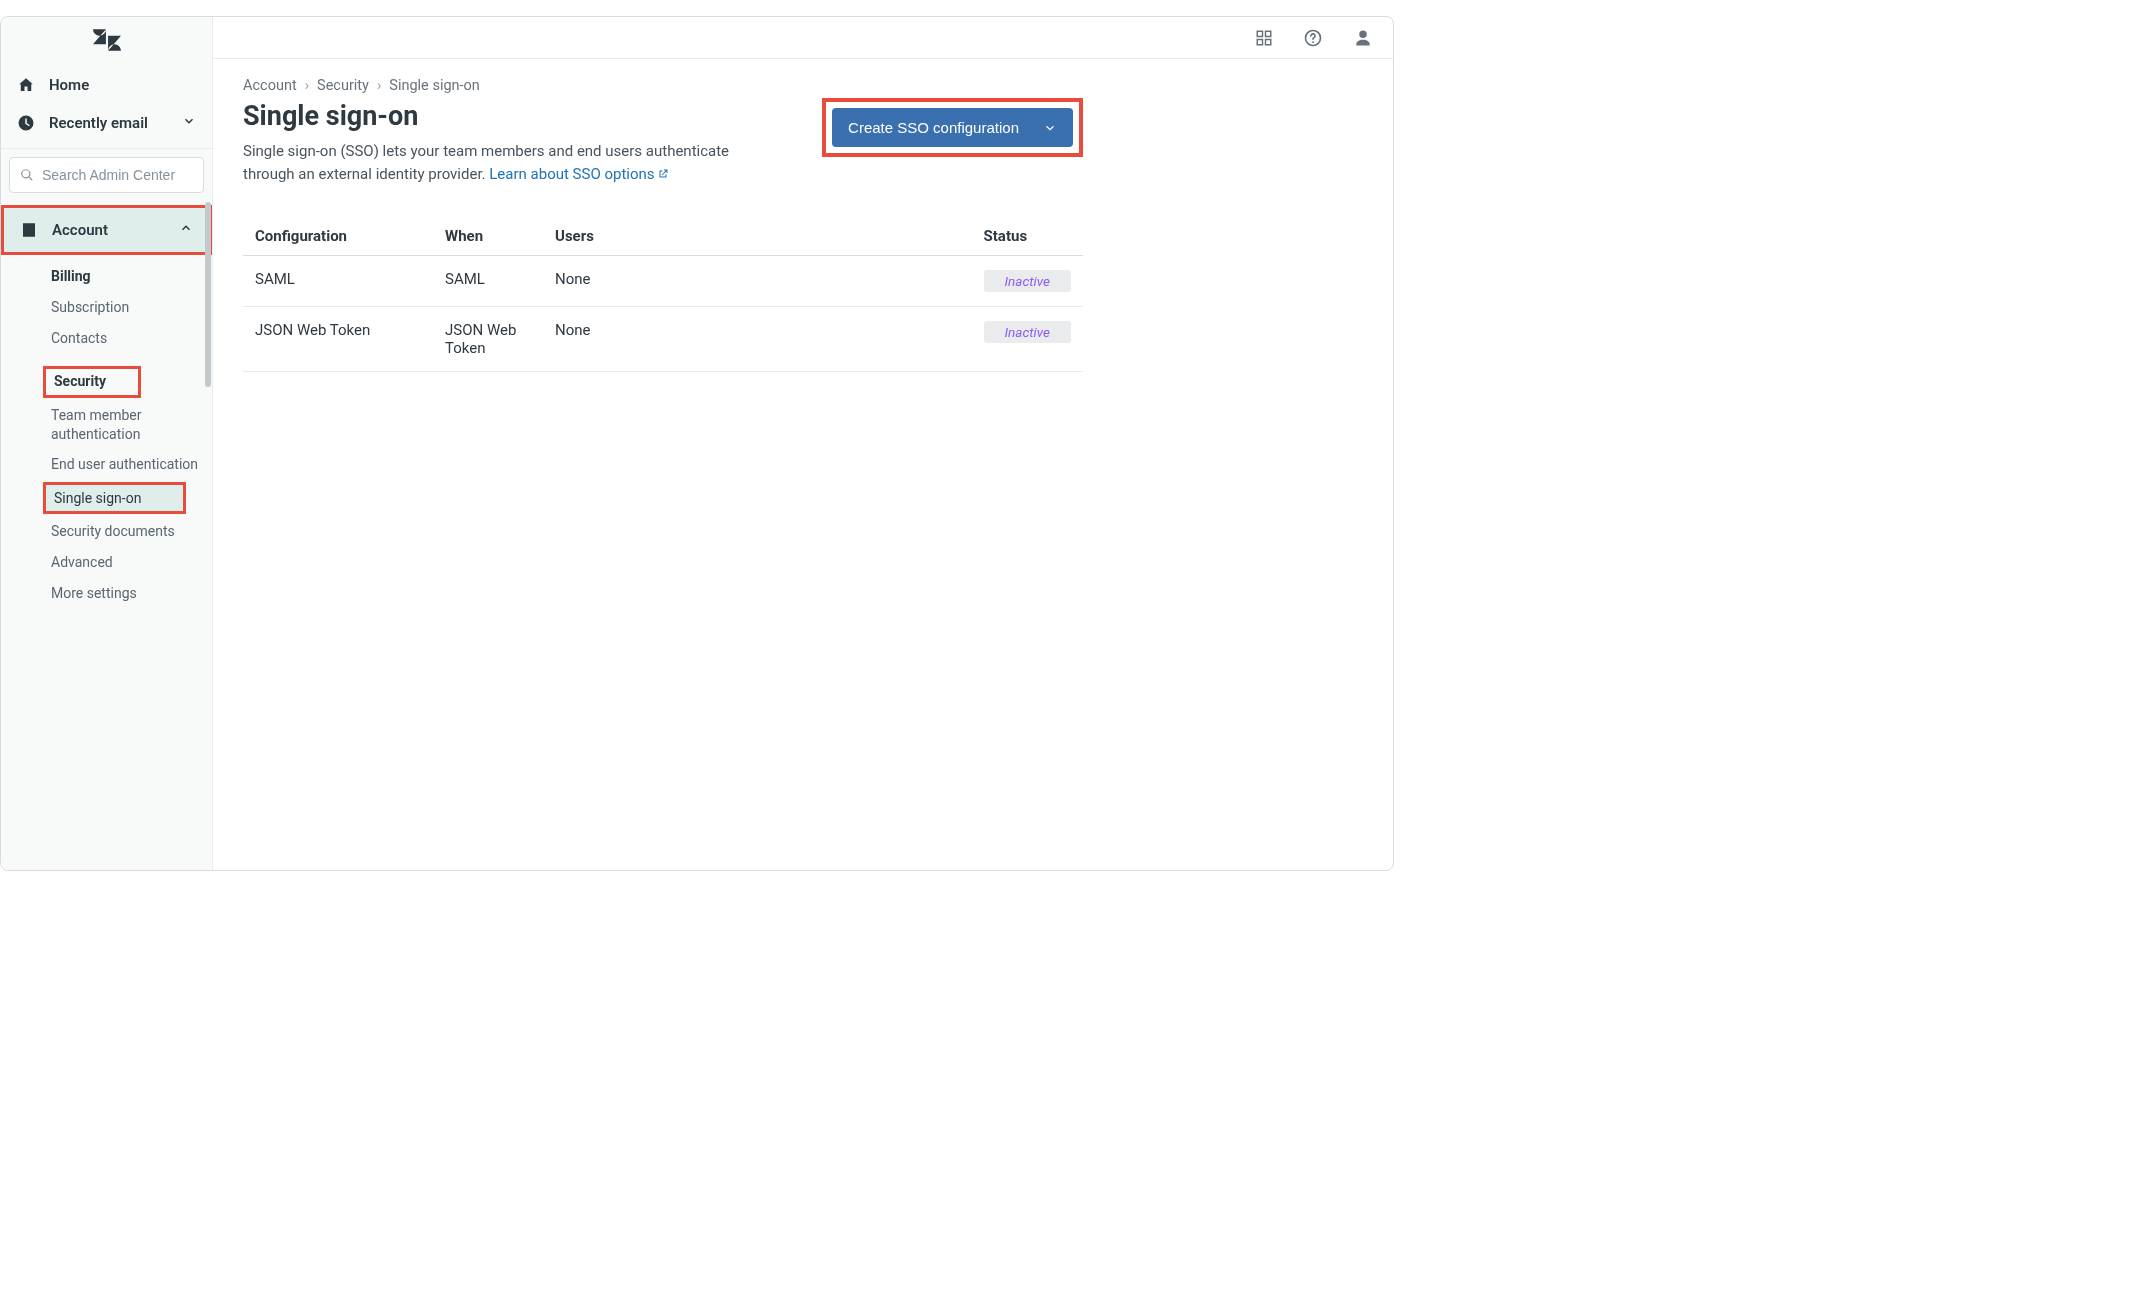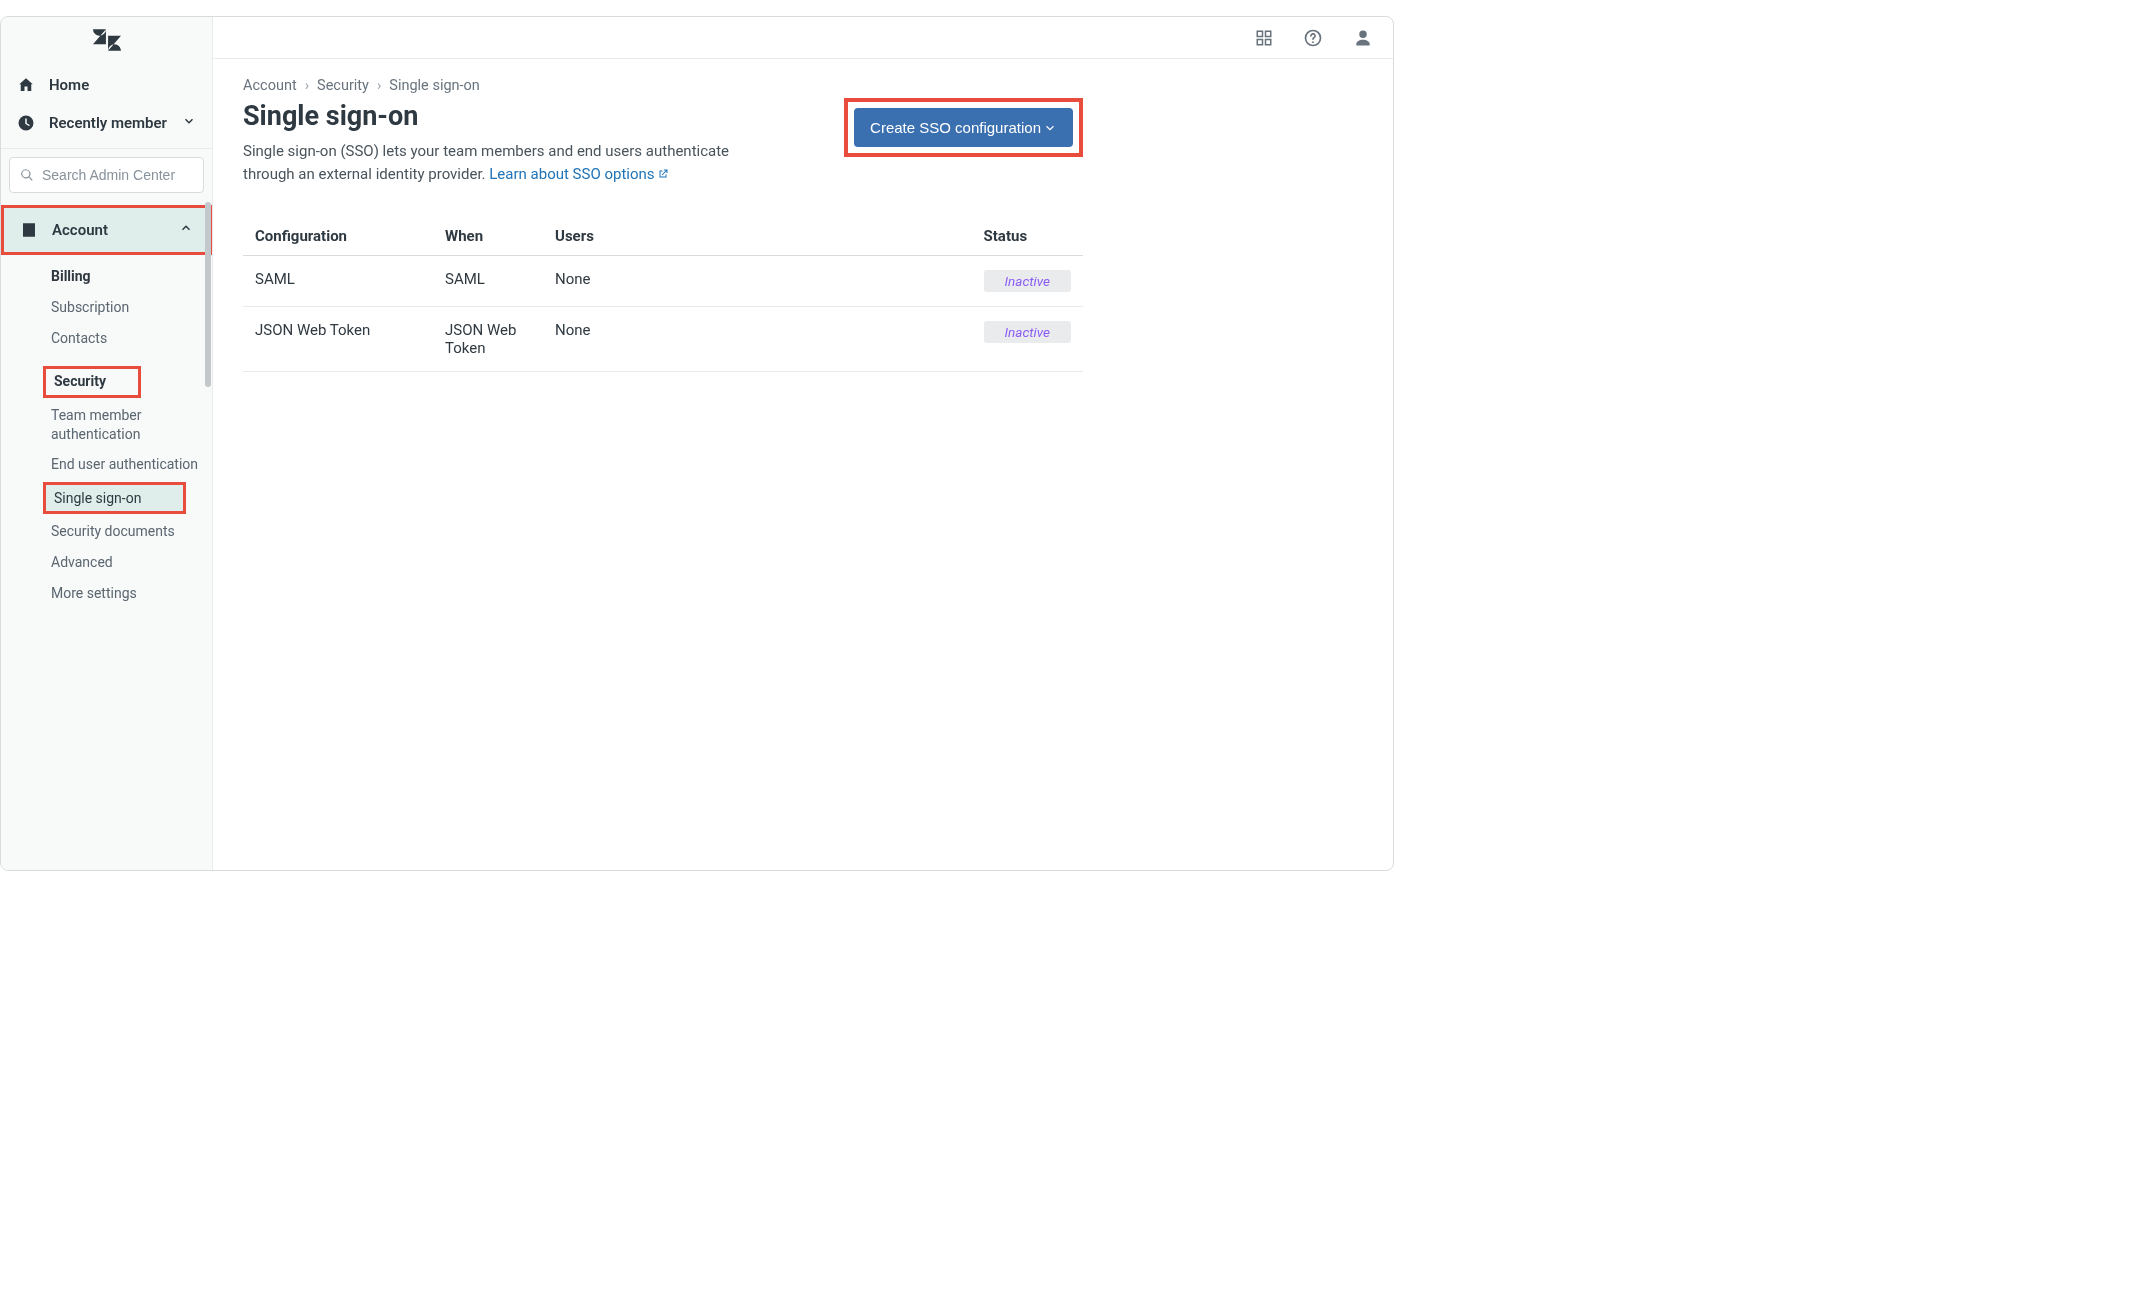--- a/index.html
+++ b/index.html
@@ -197,21 +197,21 @@
   }
   .cta-btn {
     background: #3a6fb0;
     color: #fff;
     border: none;
     border-radius: 4px;
     font-size: 15px;
     padding: 11px 16px;
     display: flex;
     align-items: center;
-    gap: 2px;
+    gap: 24px;
     cursor: pointer;
     white-space: nowrap;
   }
   .cta-btn svg { width: 14px; height: 14px; stroke: #fff; fill: none; }
 
   .info-banner {
     margin-top: 38px;
     border: 1px solid #d8dcde;
     border-radius: 4px;
     padding: 16px 18px;
@@ -276,21 +276,21 @@
       <div class="nav-row">
         <svg class="icn" viewBox="0 0 24 24">
             <path d="M12 3l9 8h-2v9h-5v-6H10v6H5v-9H3l9-8z"></path>
           </svg>
         <span>Home</span>
       </div>
       <div class="nav-row">
         <svg class="icn" viewBox="0 0 24 24">
             <path d="M12 2a10 10 0 1 0 0 20 10 10 0 0 0 0-20zm1 10.4l4 2.3-.9 1.6L11 13V6h2v6.4z"></path>
           </svg>
-        <span>Recently member</span>
+        <span>Recently email</span>
         <span class="chev"><svg viewBox="0 0 24 24">
               <path d="M6 9l6 6 6-6" stroke-width="2.5"></path>
             </svg></span>
       </div>
     </div>
 
     <div class="nav-divider"></div>
 
     <div class="search-wrap">
       <div class="search-box">

